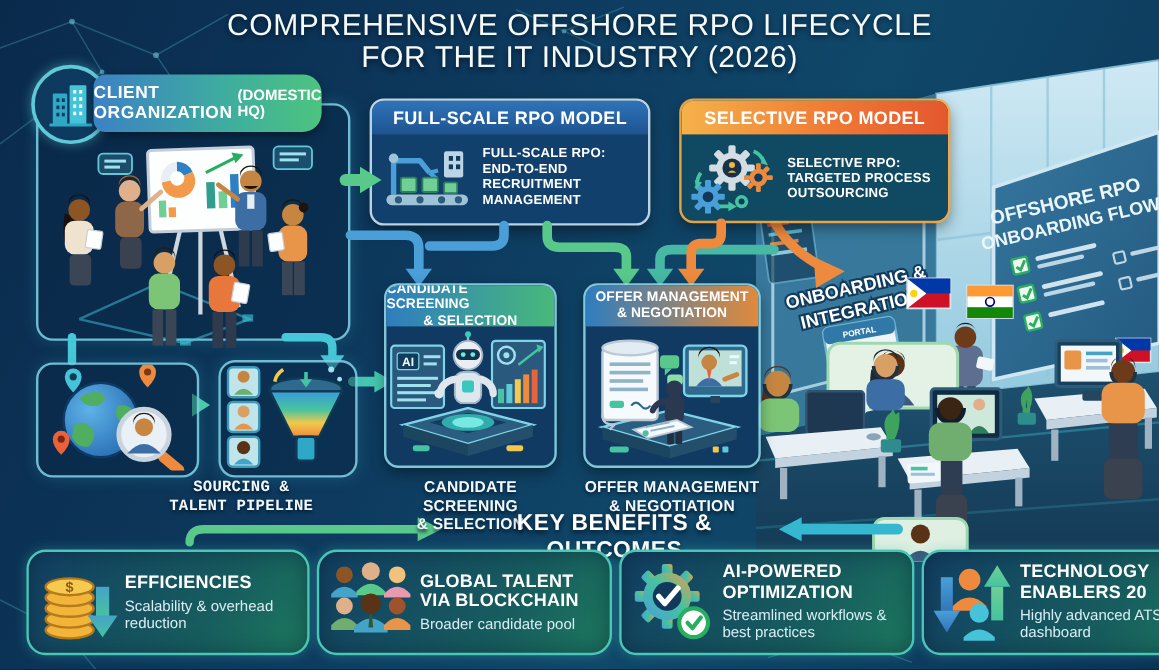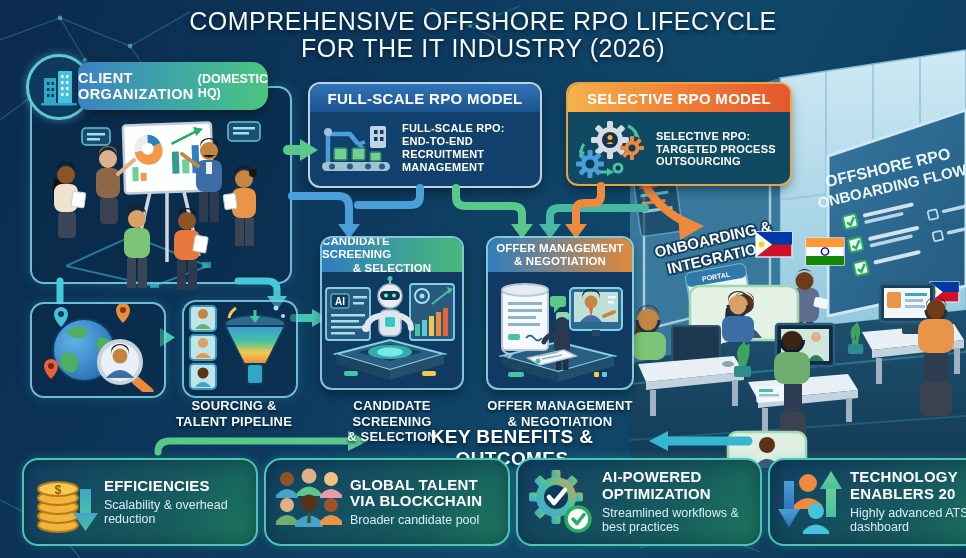--- a/index.html
+++ b/index.html
@@ -41,36 +41,36 @@
   .offer{left:488px;top:238px;width:144px;height:150px;}
   .stage-header{height:34px;display:flex;flex-direction:column;align-items:center;justify-content:center;
     font-weight:800;font-size:11.5px;line-height:1.15;letter-spacing:.1px;}
   .screening .stage-header{background:linear-gradient(90deg,#2e7dbf,#48b97a);}
   .offer .stage-header{background:linear-gradient(90deg,#2e7dbf,#e08a3c);}
   .globe-panel{left:30px;top:302px;width:132px;height:92px;}
   .funnel-panel{left:182px;top:300px;width:112px;height:94px;}
   
   .label2{text-align:center;font-weight:800;font-size:13px;line-height:1.2;letter-spacing:.2px;
     color:#f2f9fc;text-shadow:0 2px 3px rgba(2,18,34,.8);}
-  .sourcing-label{left:149px;top:398px;width:170px;}
+  .sourcing-label{left:116px;top:398px;width:170px;font-family:Liberation Mono, monospace;}
   .screening-label{left:312px;top:398px;width:160px;}
   .offer-label{left:478px;top:398px;width:164px;}
   
   .benefits-heading{left:378px;top:426px;width:268px;text-align:center;font-size:19px;font-weight:800;
     letter-spacing:.4px;text-shadow:0 2px 4px rgba(2,18,34,.85);}
   .card{top:458px;height:88px;border-radius:16px;border:2.5px solid #49c6b5;
     background:linear-gradient(125deg,#123f63,#175d5e 65%,#1d7a5f);
     box-shadow:0 0 10px rgba(70,195,180,.3),inset 0 0 18px rgba(10,30,50,.5);
     display:flex;align-items:center;gap:6px;padding:0 8px;box-sizing:border-box;}
   .card .txt{flex:1;min-width:0;}
   .card .ct{font-size:15px;font-weight:800;line-height:1.12;letter-spacing:.2px;}
   .card .cs{font-size:12.5px;color:#d9edf5;line-height:1.15;margin-top:3px;}
   .card1{left:22px;width:236px;}
   .card2{left:264px;width:246px;border-radius:17px;}
-  .card3{left:516px;width:246px;}
+  .card3{left:516px;width:246px;border-radius:14px;}
   .card4{left:768px;width:242px;}
   svg{display:block;}
   .noptr{pointer-events:none;}
 </style>
 </head>
 <body>
 
 <div id="stage">
 
   <svg class="abs noptr" style="left:0;top:0" width="966" height="558" viewBox="0 0 966 558">

